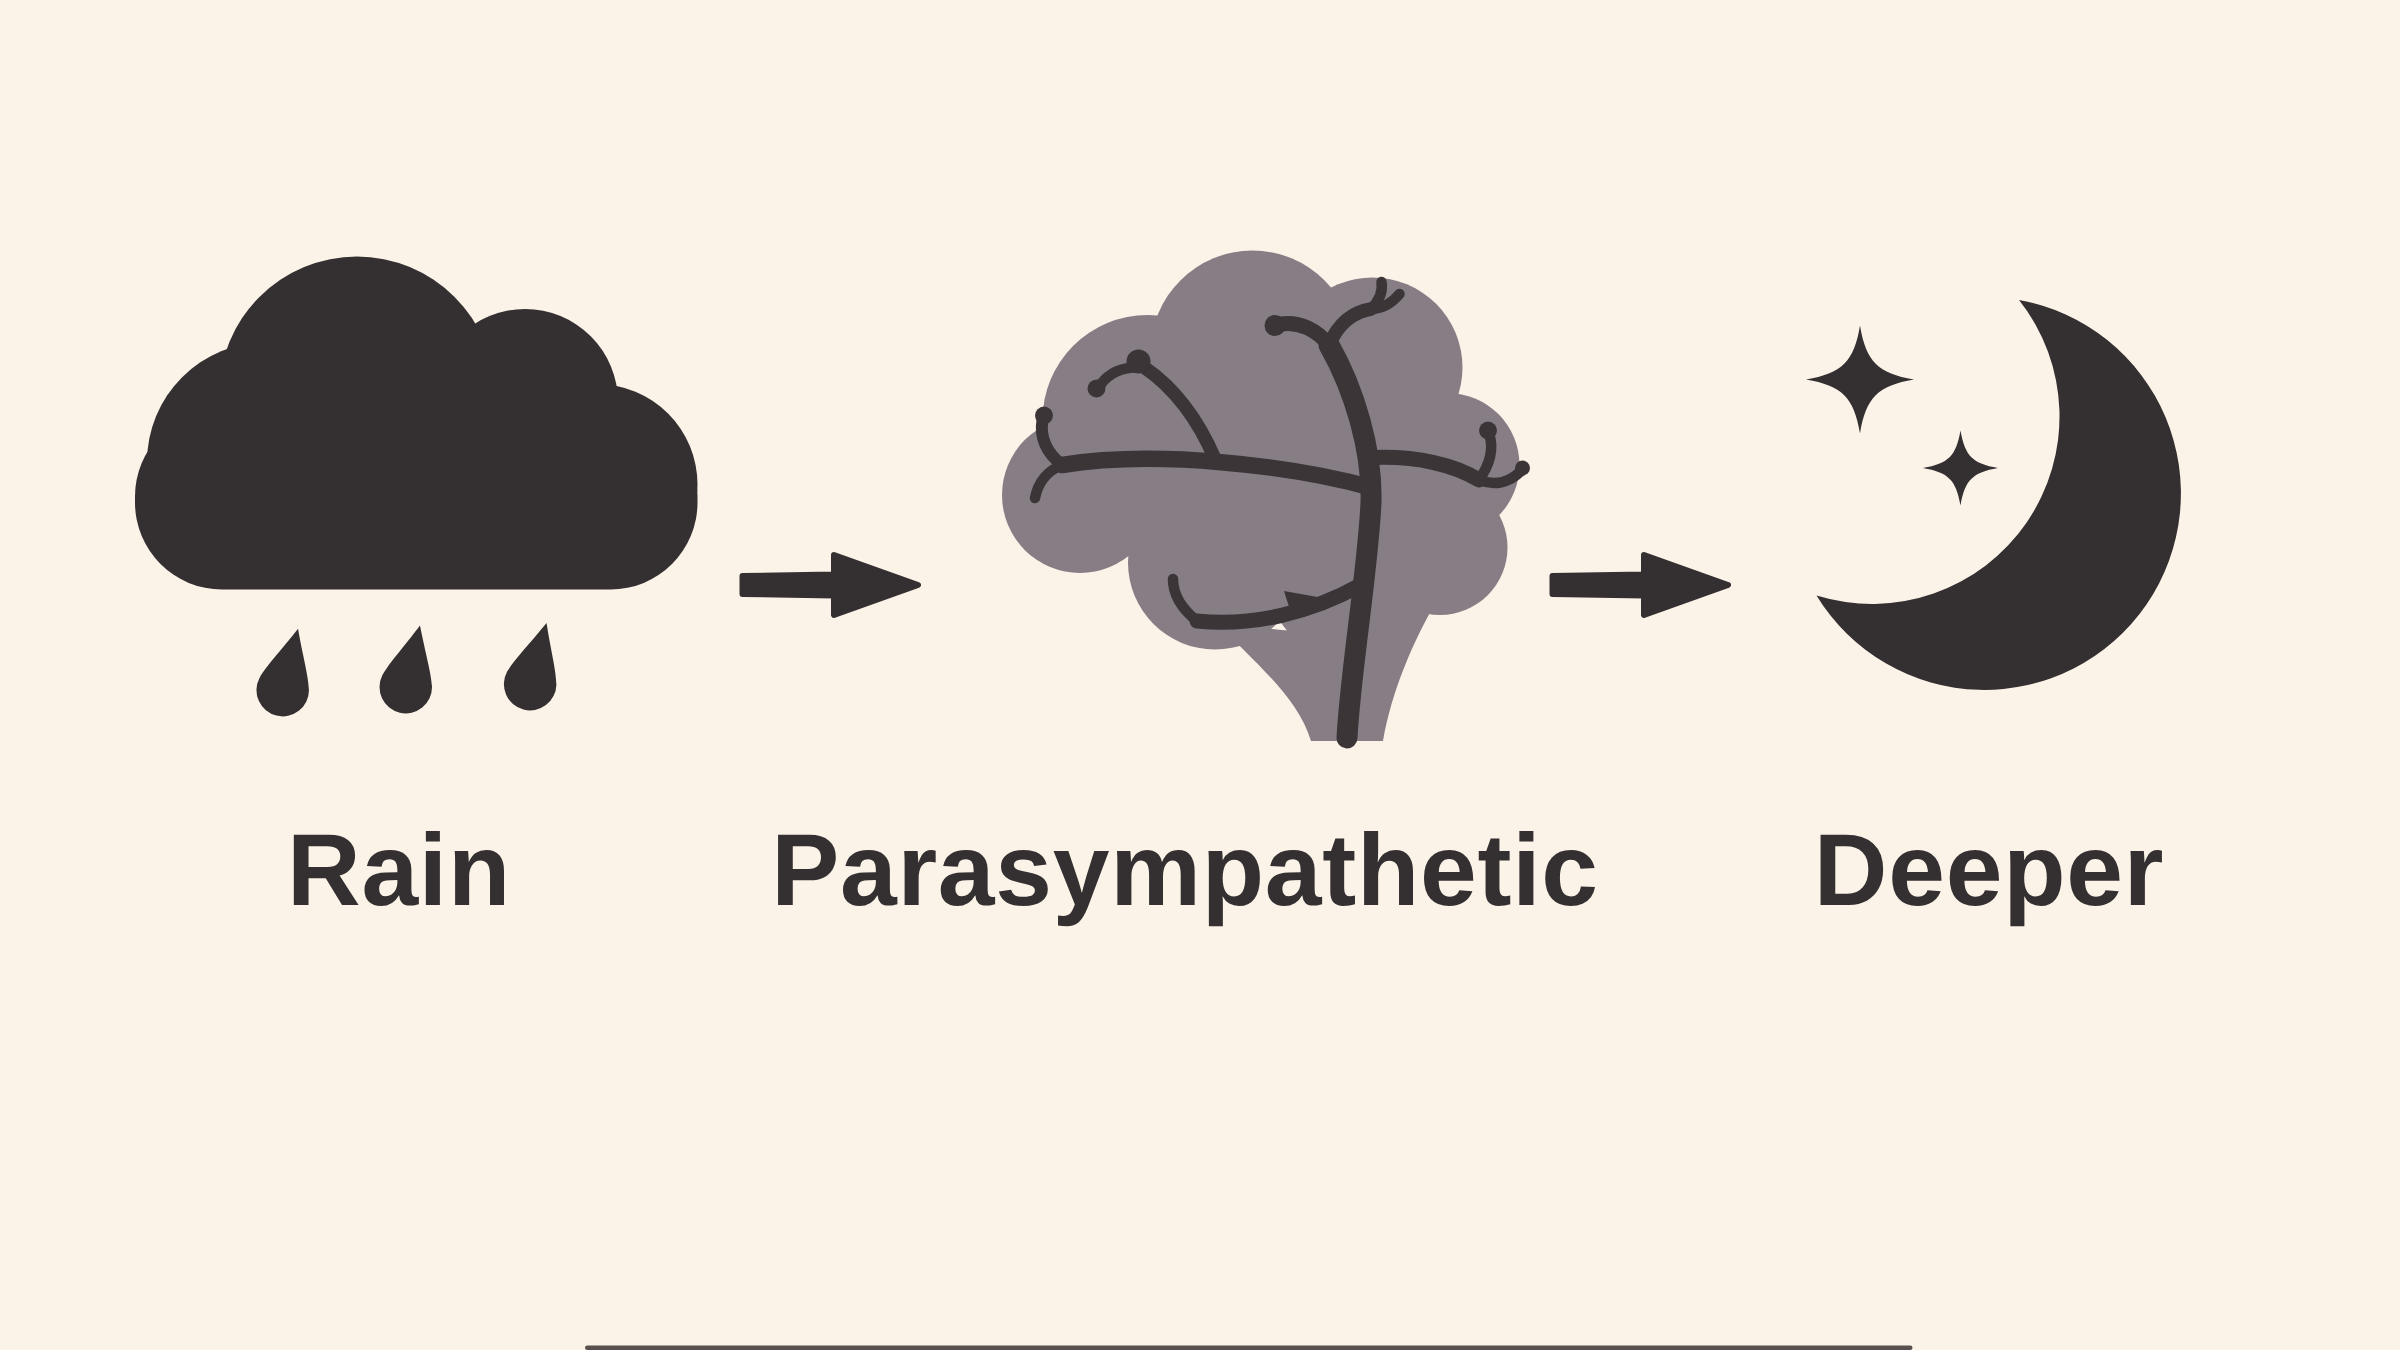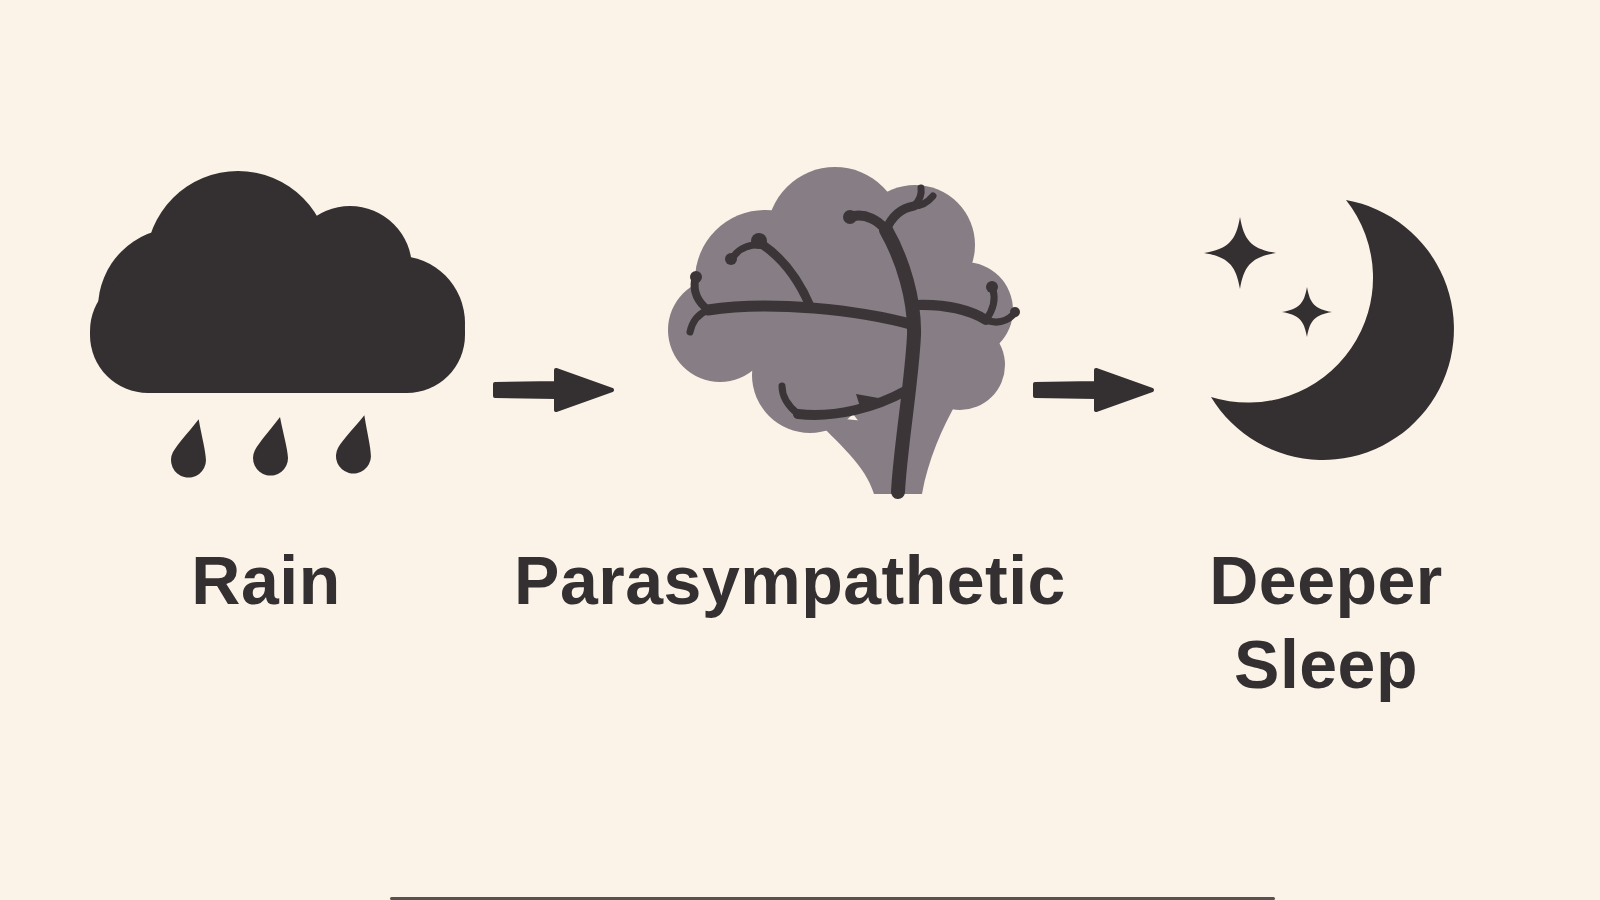--- a/index.html
+++ b/index.html
@@ -136,18 +136,17 @@
   <div class="node-label" style="left:116px; width:300px;">
     <div>Rain</div>
   </div>
 
   <div class="node-label" style="left:465px; width:650px;">
     <div>Parasympathetic</div>
   </div>
 
   <div class="node-label" style="left:1176px; width:300px;">
     <div>Deeper</div>
-    <div>Sleep</div>
   </div>
 
   <div class="bottom-bar"></div>
 
 </div>
 
 </body></html>

